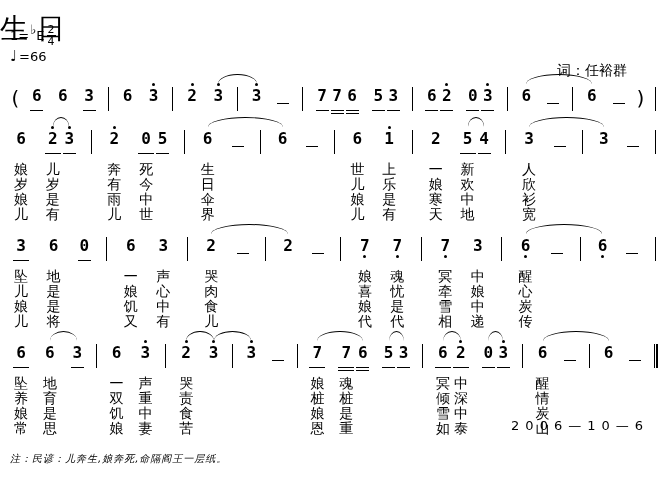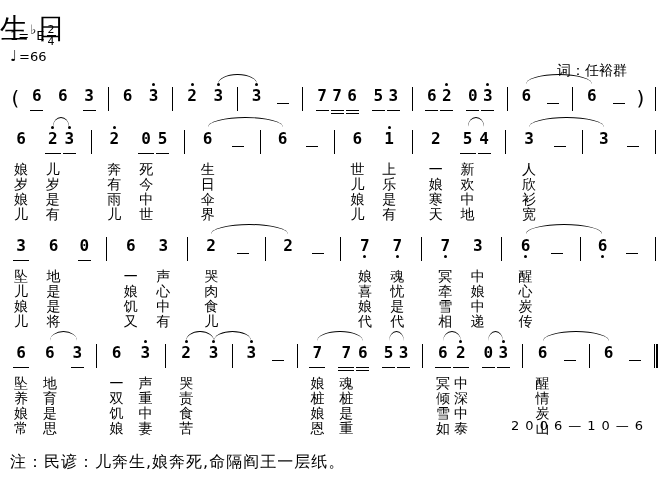--- a/index.html
+++ b/index.html
@@ -42,21 +42,21 @@
   .ul1{height:1px;background:#000;margin-top:2px;}
   .ul1:first-child{margin-top:1px;}
   .lyz{margin-top:4px;}
   .lyc{height:15px;line-height:15px;font-size:14px;width:16px;text-align:center;}
   .bar{width:1px;background:#000;margin:5px 4px 0;height:24px;flex:none;}
   .bar2{width:4px;border-left:1px solid #000;border-right:2px solid #000;margin:5px 2px 0 4px;height:24px;flex:none;box-sizing:border-box;}
   .dash{width:12px;height:1px;background:#000;margin:21px 6px 0;flex:none;}
   .paren{font-size:20px;line-height:20px;margin:6px 1px 0;font-family:"DejaVu Sans Mono",monospace;}
   
   .date{position:absolute;top:418px;right:18px;font-size:13px;letter-spacing:6px;white-space:nowrap;margin-left:10px;}
-  .footnote{position:absolute;left:10px;top:452px;font-size:16px;letter-spacing:1px;}
+  .footnote{position:absolute;left:10px;top:452px;font-size:10px;letter-spacing:1px;font-style:italic;}
 </style>
 </head>
 <body>
 
 <div class="title">生日</div>
 
 <div class="keyblock">
   <div class="keyrow">
     <span>1=</span>
       <span class="flat">♭</span>

